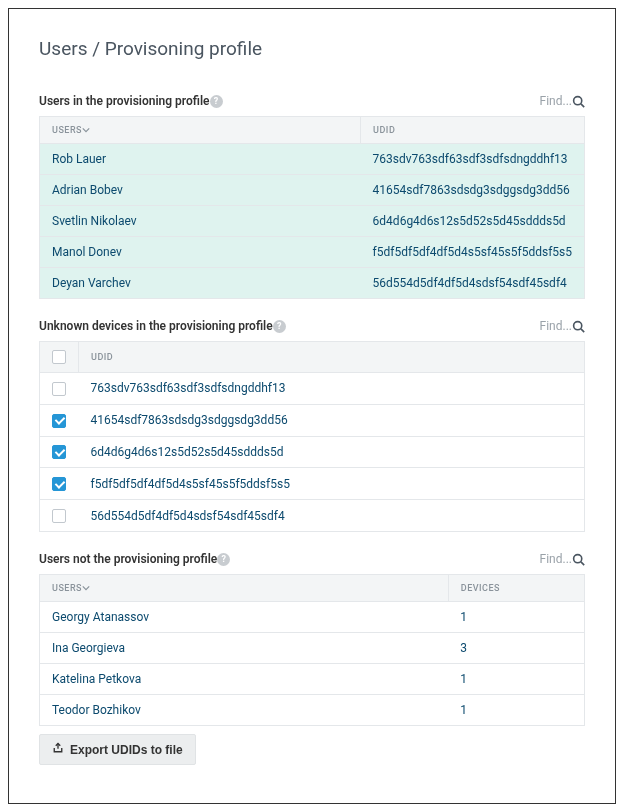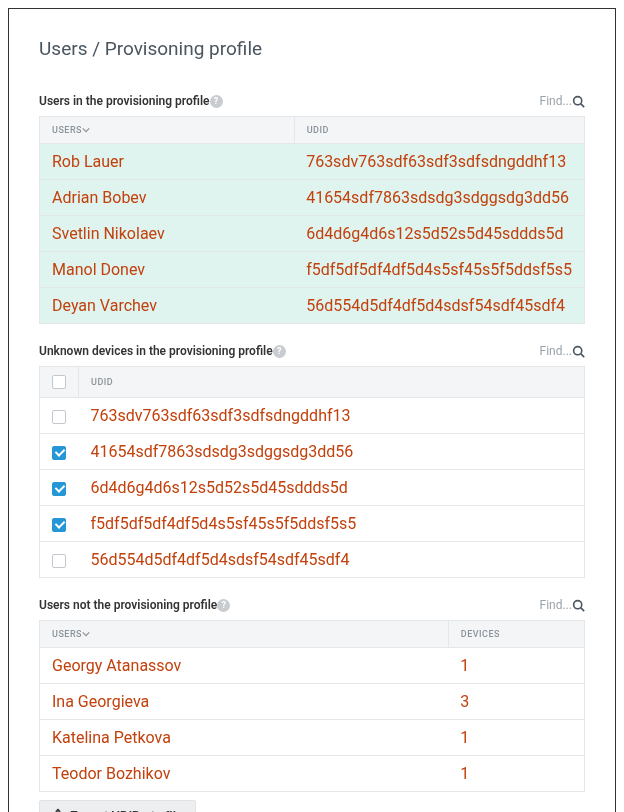--- a/index.html
+++ b/index.html
@@ -80,22 +80,22 @@
     color: #8a939b;
     letter-spacing: 0.5px;
     border-bottom: 1px solid #e4e7ea;
     border-right: 1px solid #e4e7ea;
   }
   .table th:last-child {
     border-right: none;
   }
   .table td {
     padding: 8px 12px;
-    font-size: 16px;
-    color: #c2410c;
+    font-size: 12px;
+    color: #0c4a6e;
     border-bottom: 1px solid #e4e7ea;
   }
   .table tr:last-child td {
     border-bottom: none;
   }
   .row-teal td {
     background: #dff3ef;
   }
   .th-sort {
     display: inline-flex;

